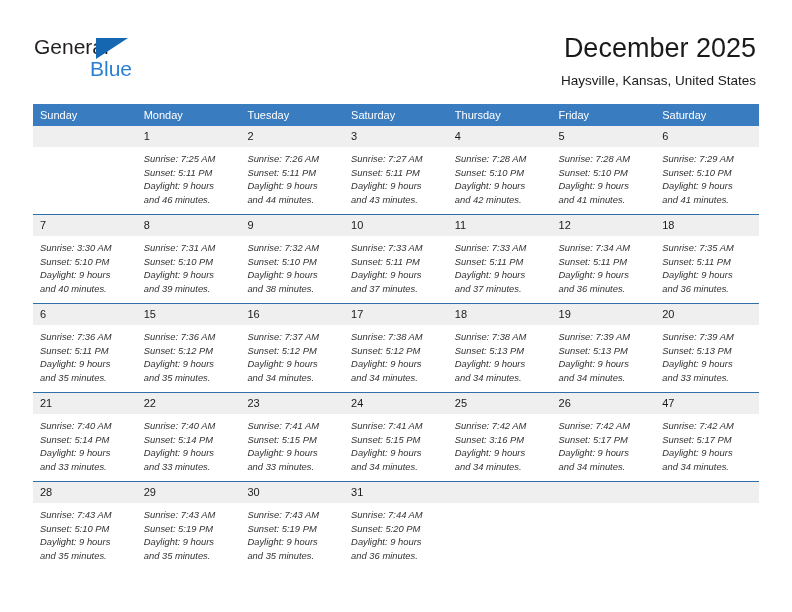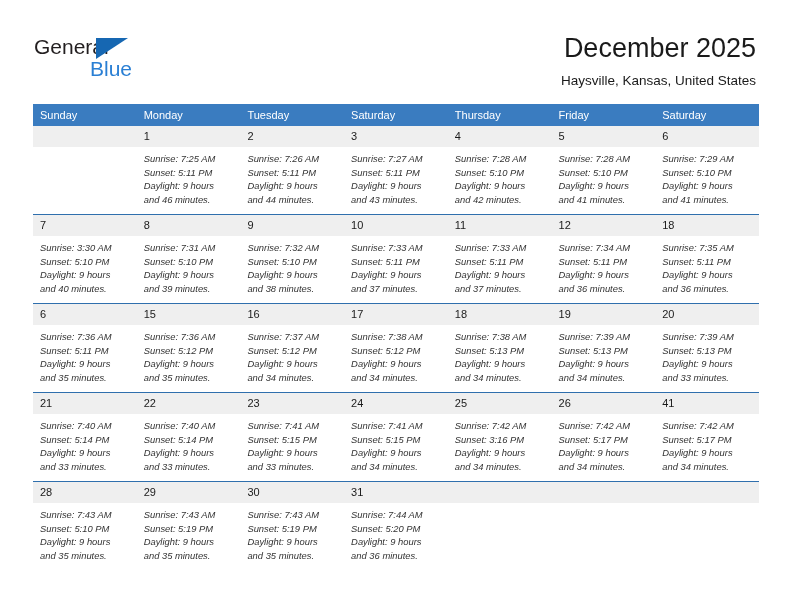--- a/index.html
+++ b/index.html
@@ -479,21 +479,21 @@
                 <div class="info">
                   <div>Sunrise: 7:42 AM</div>
                   <div>Sunset: 5:17 PM</div>
                   <div>Daylight: 9 hours</div>
                   <div>and 34 minutes.</div>
                 </div>
               </div>
             </td>
             <td>
               <div class="cell">
-                <div class="daynum">41</div>
+                <div class="daynum">47</div>
                 <div class="info">
                   <div>Sunrise: 7:42 AM</div>
                   <div>Sunset: 5:17 PM</div>
                   <div>Daylight: 9 hours</div>
                   <div>and 34 minutes.</div>
                 </div>
               </div>
             </td>
           </tr>
           <tr>

